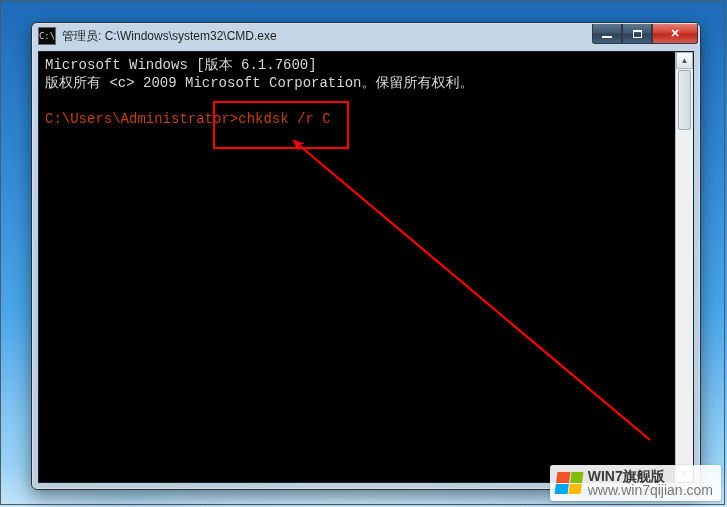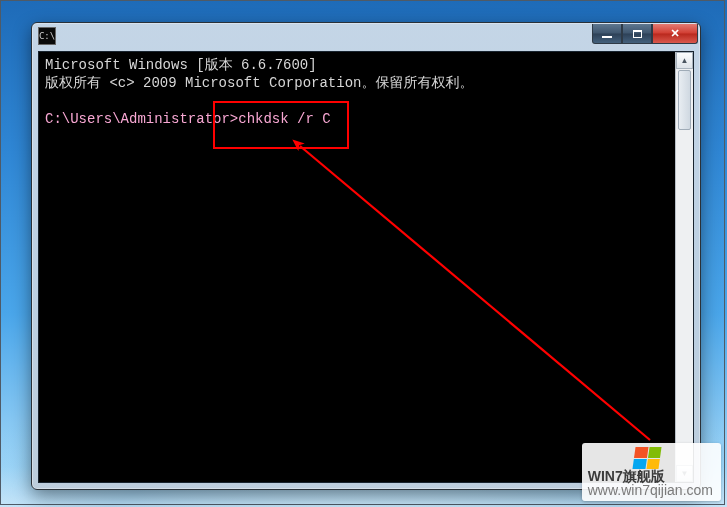--- a/index.html
+++ b/index.html
@@ -139,21 +139,21 @@
     left: 0; top: 0;
     right: 18px;  
     bottom: 0;
     padding: 4px 6px;
     color: #d7d7d7;
     font-family: "NSimSun","SimSun","Consolas","Courier New",monospace;
     font-size: 14px;
     line-height: 18px;
     white-space: pre;
   }
-  .console .prompt-line { color: #f9a8d4; }
+  .console .prompt-line { color: #c2410c; }
 
   
   .scrollbar {
     position: absolute;
     right: 0; top: 0; bottom: 0;
     width: 17px;
     background: #eef0f2;
     border-left: 1px solid #b9c0c7;
   }
   .sb-btn {
@@ -203,21 +203,20 @@
     position: absolute;
     right: 6px;
     bottom: 6px;
     background: rgba(255,255,255,0.9);
     border-radius: 3px;
     padding: 4px 8px 4px 6px;
     display: flex;
     align-items: center;
     box-shadow: 0 1px 3px rgba(0,0,0,0.25);
     font-family: "Microsoft YaHei","Segoe UI",sans-serif;
-    flex-direction: column;
   }
   .wm-logo {
     width: 26px; height: 22px;
     margin-right: 6px;
     display: grid;
     grid-template-columns: 1fr 1fr;
     grid-template-rows: 1fr 1fr;
     gap: 1px;
     transform: skewX(-8deg);
   }
@@ -232,20 +231,21 @@
 </style>
 </head>
 <body>
 
 <div class="desktop">
   <div class="outer-frame"></div>
 
   <div class="window">
     <div class="titlebar">
       <div class="app-icon">C:\</div>
+      <div class="title-text">管理员: C:\Windows\system32\CMD.exe</div>
       <div class="spacer"></div>
       <div class="win-buttons">
         <div class="win-btn min" title="minimize">
           <div class="glyph-min"></div>
         </div>
         <div class="win-btn max" title="maximize">
           <div class="glyph-max"></div>
         </div>
         <div class="win-btn close" title="close">
           <span class="glyph-close"></span>
@@ -254,21 +254,21 @@
     </div>
 
     <div class="client">
 
       <div class="scrollbar">
         <div class="sb-btn up">▲</div>
         <div class="sb-thumb"></div>
         <div class="sb-btn down">▼</div>
       </div>
 
-      <div class="console"><span>Microsoft Windows [版本 6.6.7600]</span>
+      <div class="console"><span>Microsoft Windows [版本 6.1.7600]</span>
 <span>版权所有 &lt;c&gt; 2009 Microsoft Corporation。保留所有权利。</span>
 <span></span>
 <span class="prompt-line"><span>C:\Users\Administrator&gt;</span><span>chkdsk /r C</span></span></div>
     </div>
   </div>
 
   <div class="annot">
     <div class="annot-box" title="highlight-command"></div>
     <svg class="annot-arrow" viewBox="0 0 727 507">
       <defs>

